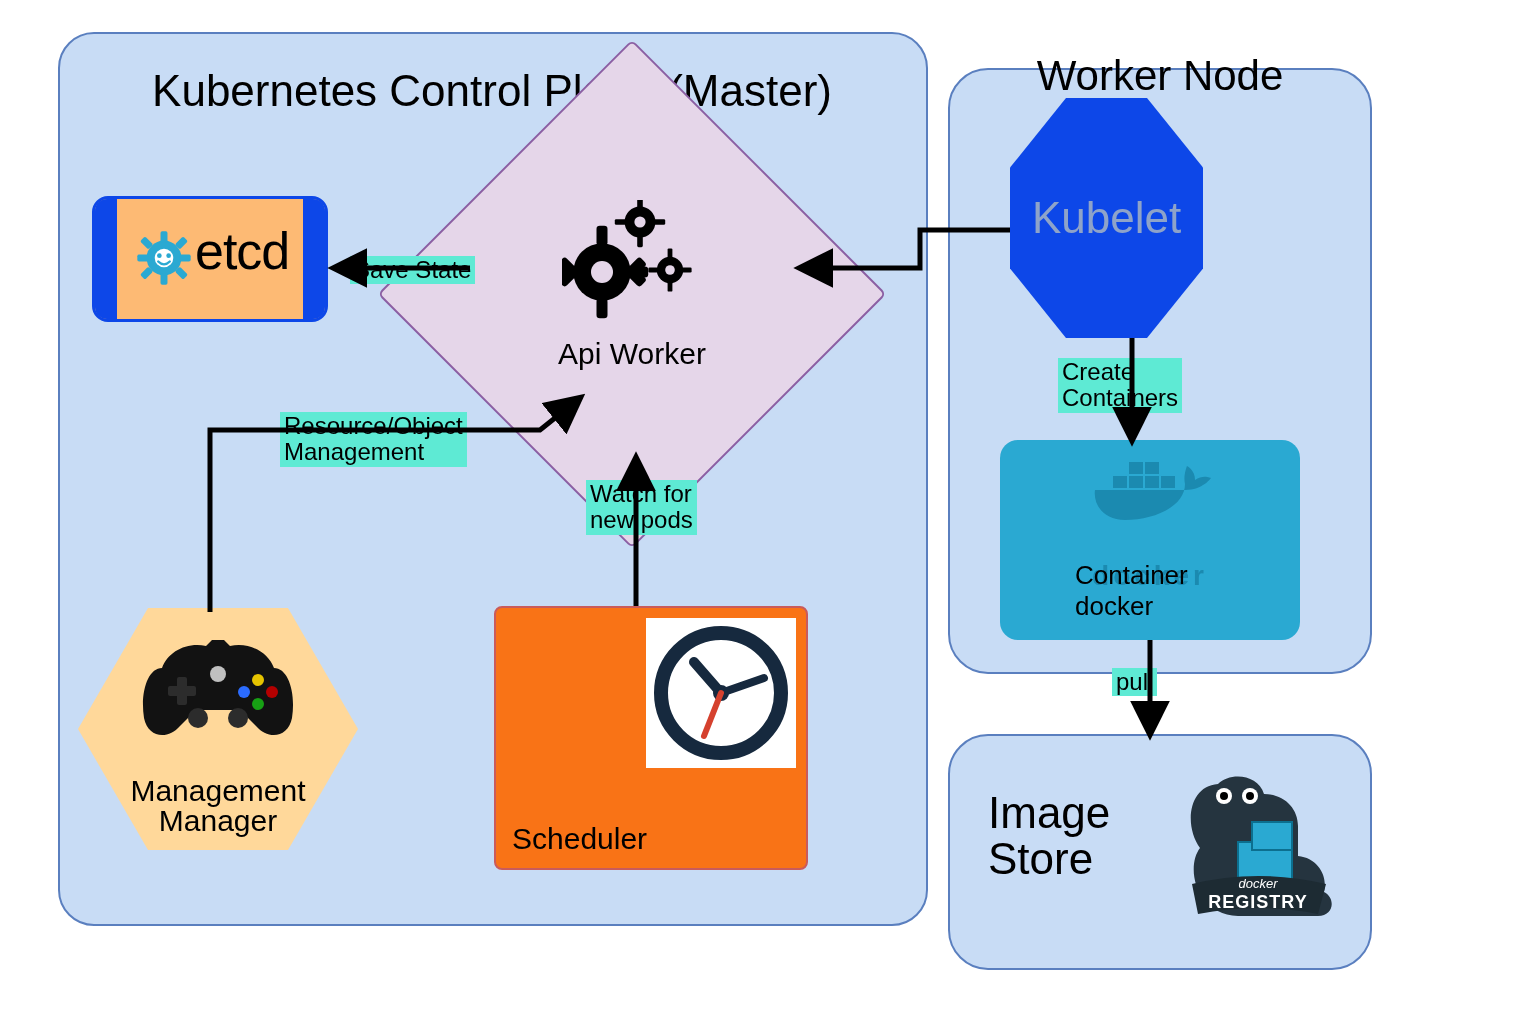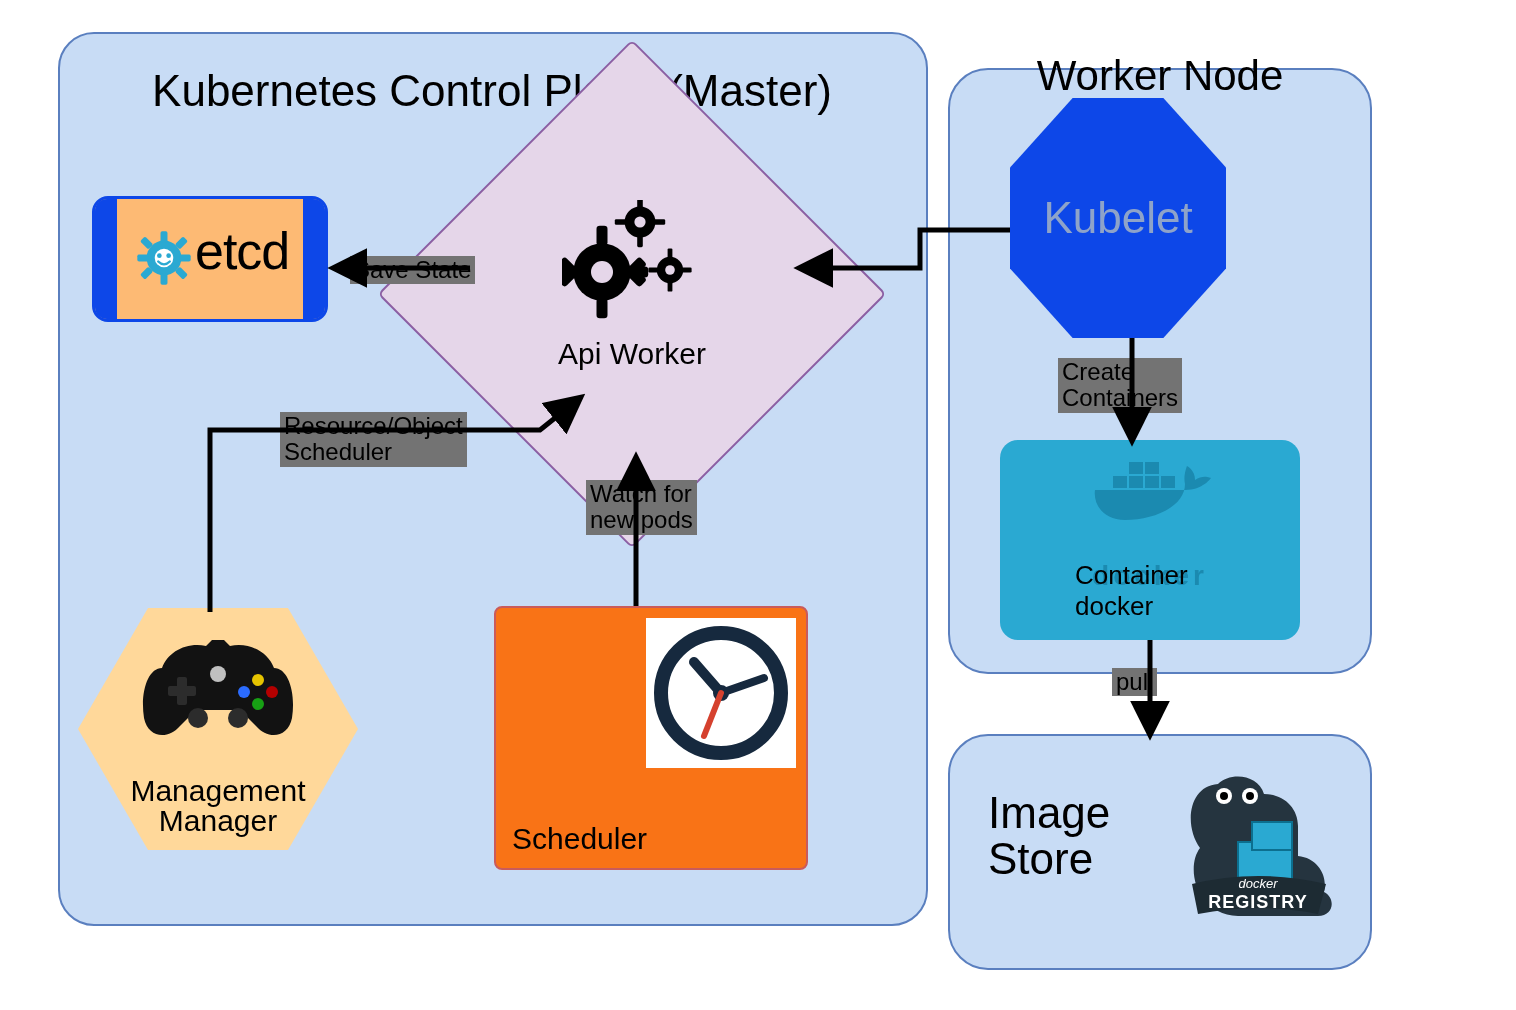--- a/index.html
+++ b/index.html
@@ -21,21 +21,21 @@
   }
   .panel.worker { border-radius: 40px; }
   .panel.image-store { border-radius: 40px; }
   .title {
     position: absolute;
     font-size: 38px;
     text-align: center;
   }
   .edge-label {
     position: absolute;
-    background: #737373;
+    background: #5eead4;
     font-size: 24px;
     line-height: 1.1;
     text-align: left;
     padding: 1px 4px;
     white-space: nowrap;
   }
 
   
   .etcd-box {
     position: absolute;
@@ -121,21 +121,21 @@
     position: absolute; left: 16px; bottom: 12px;
     font-size: 30px;
   }
   .scheduler-clock {
     position: absolute; right: 10px; top: 10px;
     width: 150px; height: 150px;
     background: #fff;
   }
 
   
-  .oct-wrap { position: absolute; width: 216px; height: 240px; border-radius: 20px; }
+  .oct-wrap { position: absolute; width: 193px; height: 240px; border-radius: 20px; }
   .oct {
     width: 100%; height: 100%;
     background: #0d47e8;
     clip-path: polygon(29% 0%,71% 0%,100% 29%,100% 71%,71% 100%,29% 100%,0% 71%,0% 29%);
   }
   .oct-label {
     position: absolute; left: 50%; top: 50%;
     transform: translate(-50%,-50%);
     color: #8ea3c9; font-size: 44px;
   }
@@ -334,21 +334,21 @@
                  C110 14 102 10 102 10 C102 10 98 20 100 28
                  C100 50 70 64 40 64 C18 64 8 48 10 34 Z"></path>
       </g>
     </svg>
     <div class="runtime-docker-text">docker</div>
     <div class="runtime-label">Container docker</div>
   </div>
 
   <div class="edge-label" style="left:350px; top:256px;">Save State</div>
   <div class="edge-label" style="left:280px; top:412px; white-space:pre;">Resource/Object
-Scheduler</div>
+Management</div>
   <div class="edge-label" style="left:586px; top:480px; white-space:pre;">Watch for
 new pods</div>
   <div class="edge-label" style="left:1058px; top:358px; white-space:pre;">Create
 Containers</div>
   <div class="edge-label" style="left:1112px; top:668px;">pull</div>
 
   <svg class="arrows">
     <defs>
       <marker id="ah" viewBox="0 0 12 12" refX="10" refY="6" markerWidth="8" markerHeight="8" orient="auto-start-reverse">
         <path d="M0 0 L12 6 L0 12 Z" fill="#000"></path>

